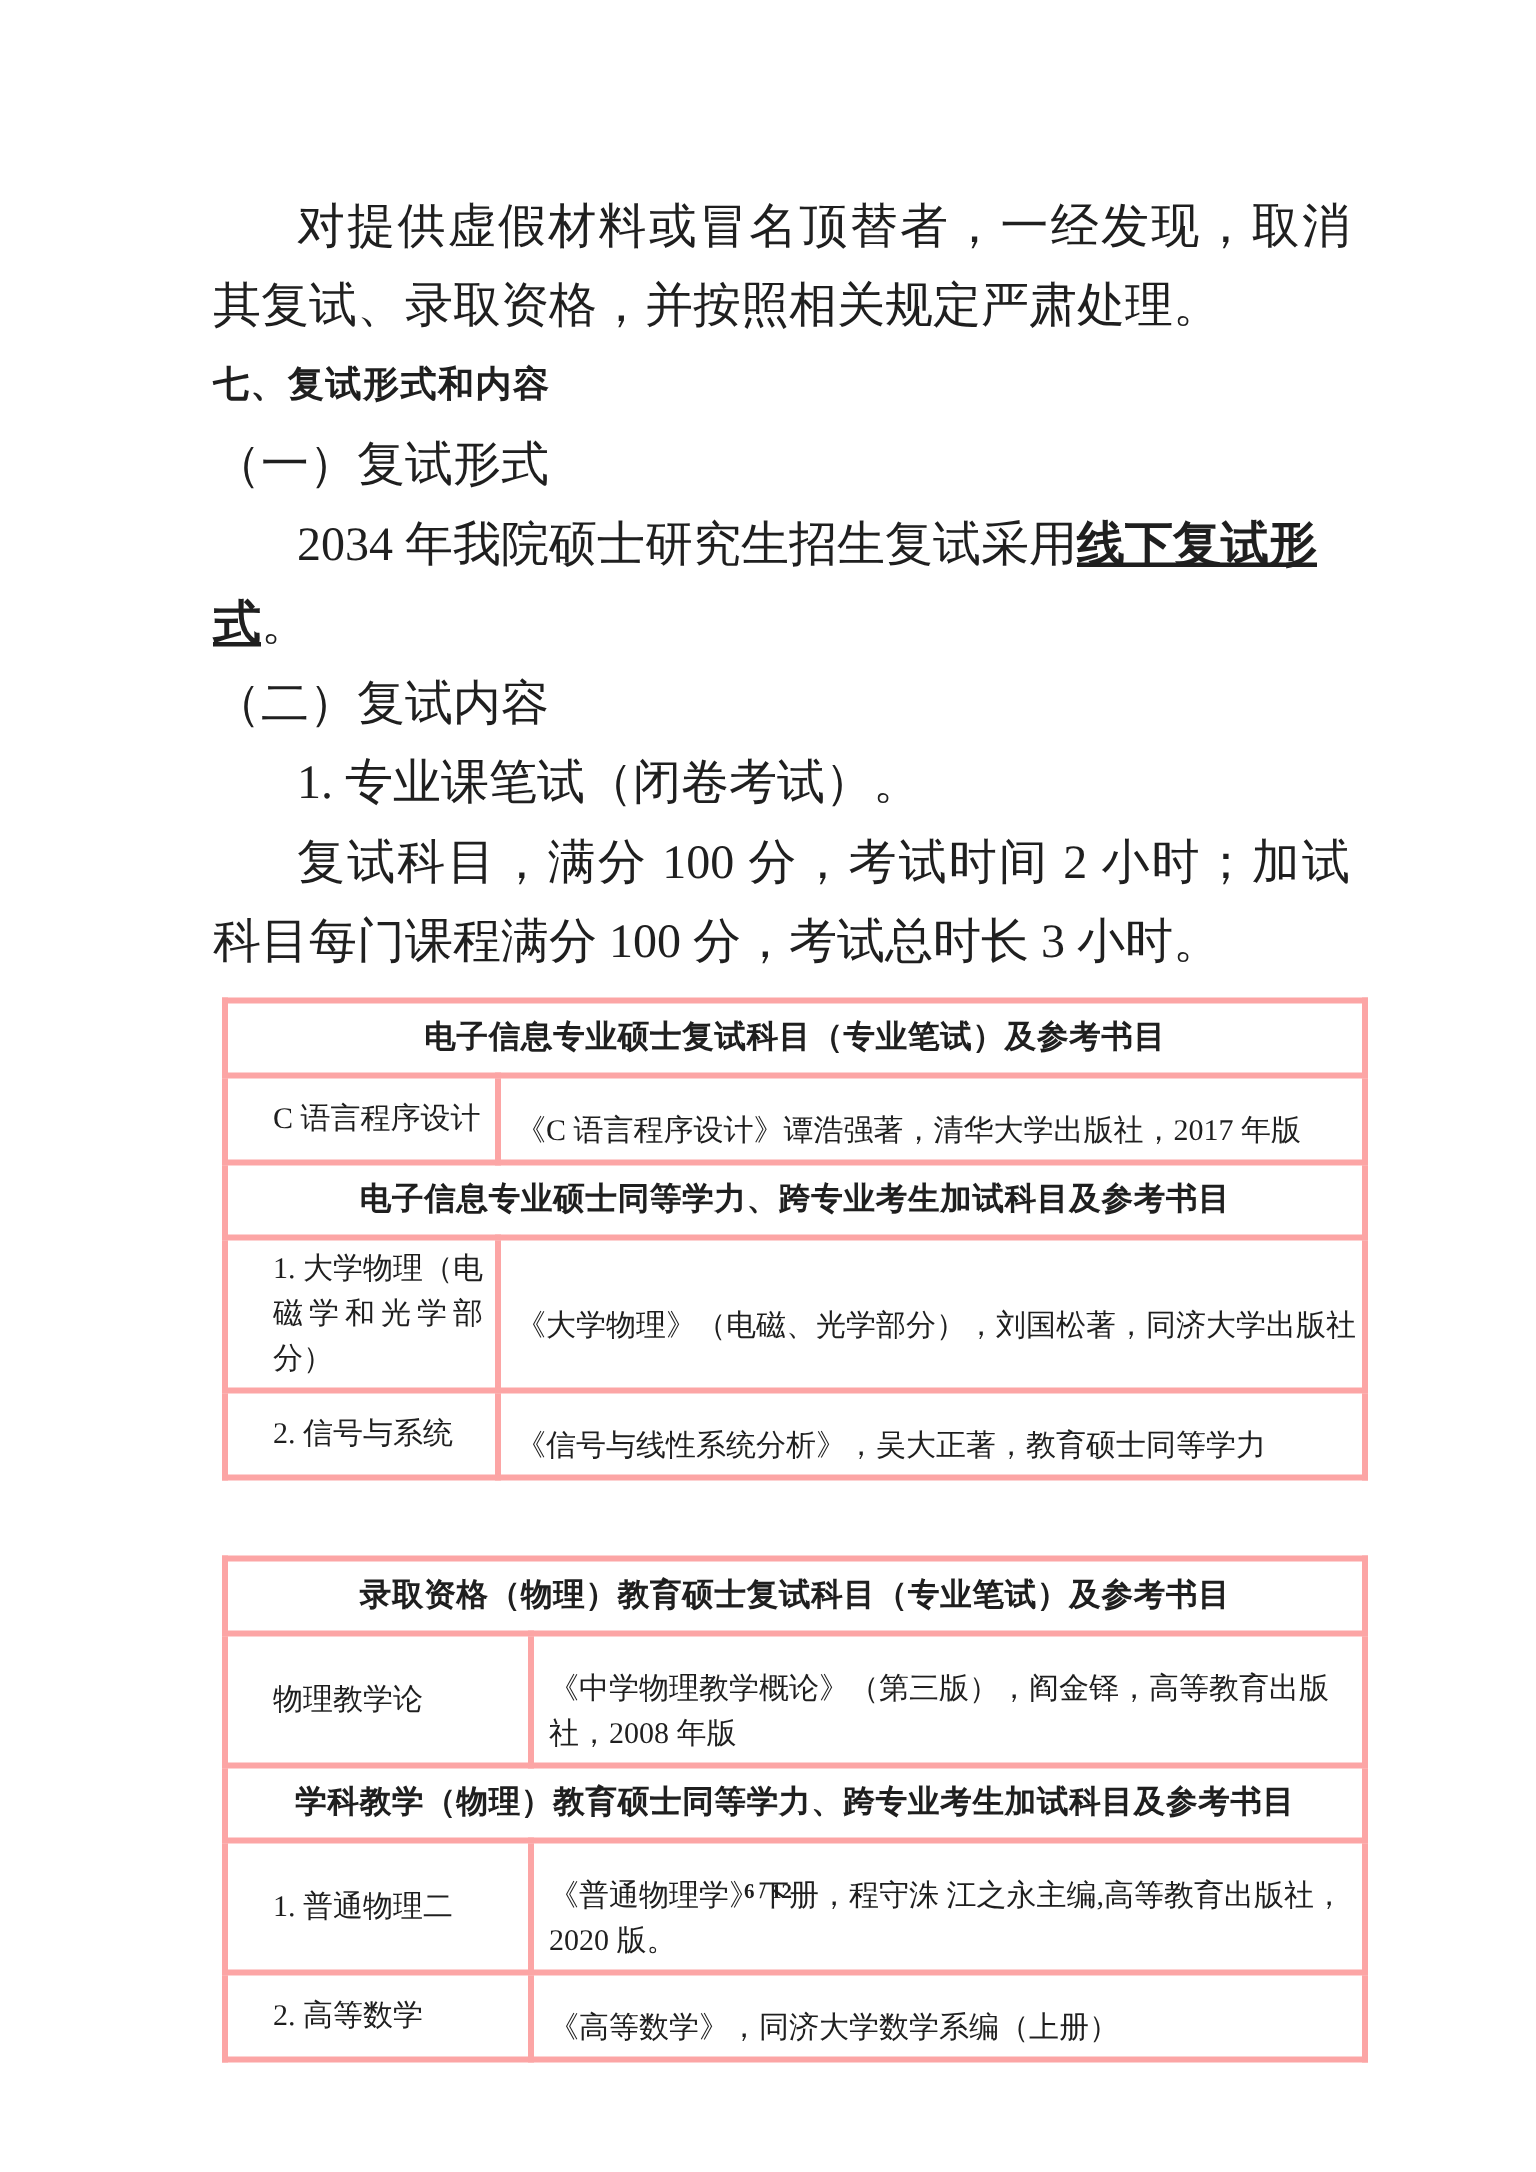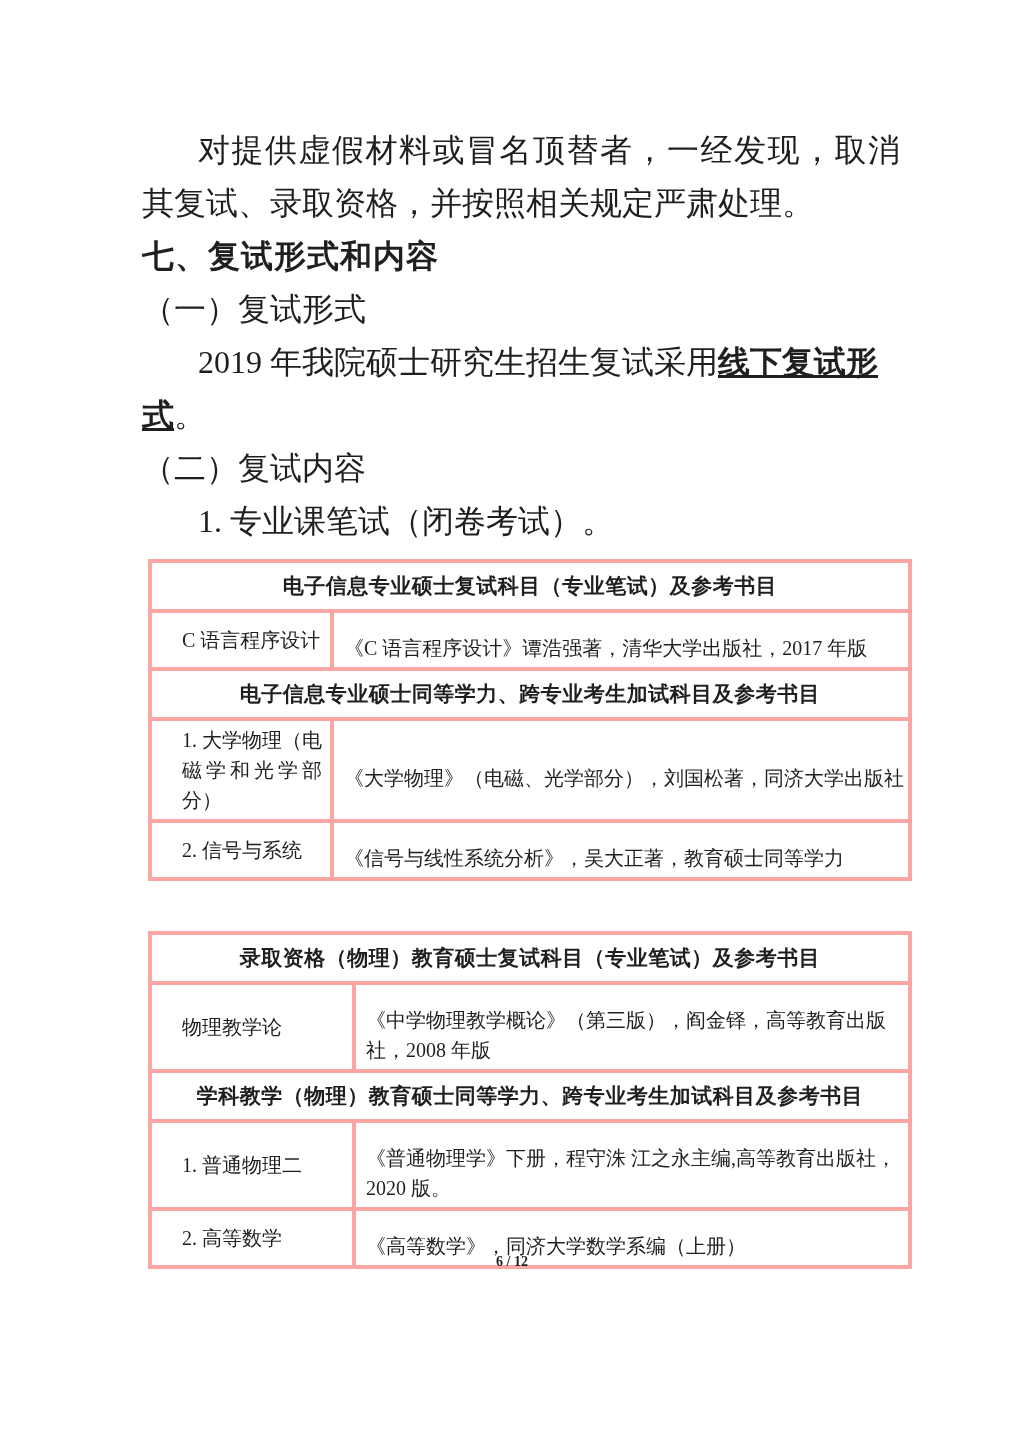--- a/index.html
+++ b/index.html
@@ -21,21 +21,21 @@
     width: 758px;
   }
   .body-line {
     font-size: 32px;
     line-height: 53px;
     margin: 0;
   }
   .justify { text-align: justify; }
   .indent { text-indent: 56px; }
   .section-heading {
-    font-size: 32px;
+    font-size: 24px;
     line-height: 53px;
     margin: 0;
     font-weight: bold;
     font-family: "Liberation Sans", "DejaVu Sans", sans-serif;
     letter-spacing: 1px;
   }
   .bold-inline {
     font-weight: bold;
     font-family: "Liberation Sans", "DejaVu Sans", sans-serif;
     text-decoration: underline;
@@ -89,26 +89,27 @@
 
 <div class="page">
   <div class="content">
 
     <p class="body-line justify indent">对提供虚假材料或冒名顶替者，一经发现，取消其复试、录取资格，并按照相关规定严肃处理。</p>
 
     <h2 class="section-heading">七、复试形式和内容</h2>
 
     <p class="body-line">（一）复试形式</p>
 
-    <p class="body-line indent"><span>2019 年我院硕士研究生招生复试采用</span><span class="bold-inline">线下复试形式</span><span>。</span></p>
+    <p class="body-line indent"><span>2034 年我院硕士研究生招生复试采用</span><span class="bold-inline">线下复试形式</span><span>。</span></p>
 
     <p class="body-line">（二）复试内容</p>
 
     <p class="body-line indent">1. 专业课笔试（闭卷考试）。</p>
 
+    <p class="body-line justify indent">复试科目，满分 100 分，考试时间 2 小时；加试科目每门课程满分 100 分，考试总时长 3 小时。</p>
 
     <table class="ref-table t1">
       <colgroup>
         <col style="width:182px">
         <col style="width:578px">
       </colgroup>
       <tbody>
         <tr>
           <td colspan="2" class="title-cell">电子信息专业硕士复试科目（专业笔试）及参考书目</td>
         </tr>

